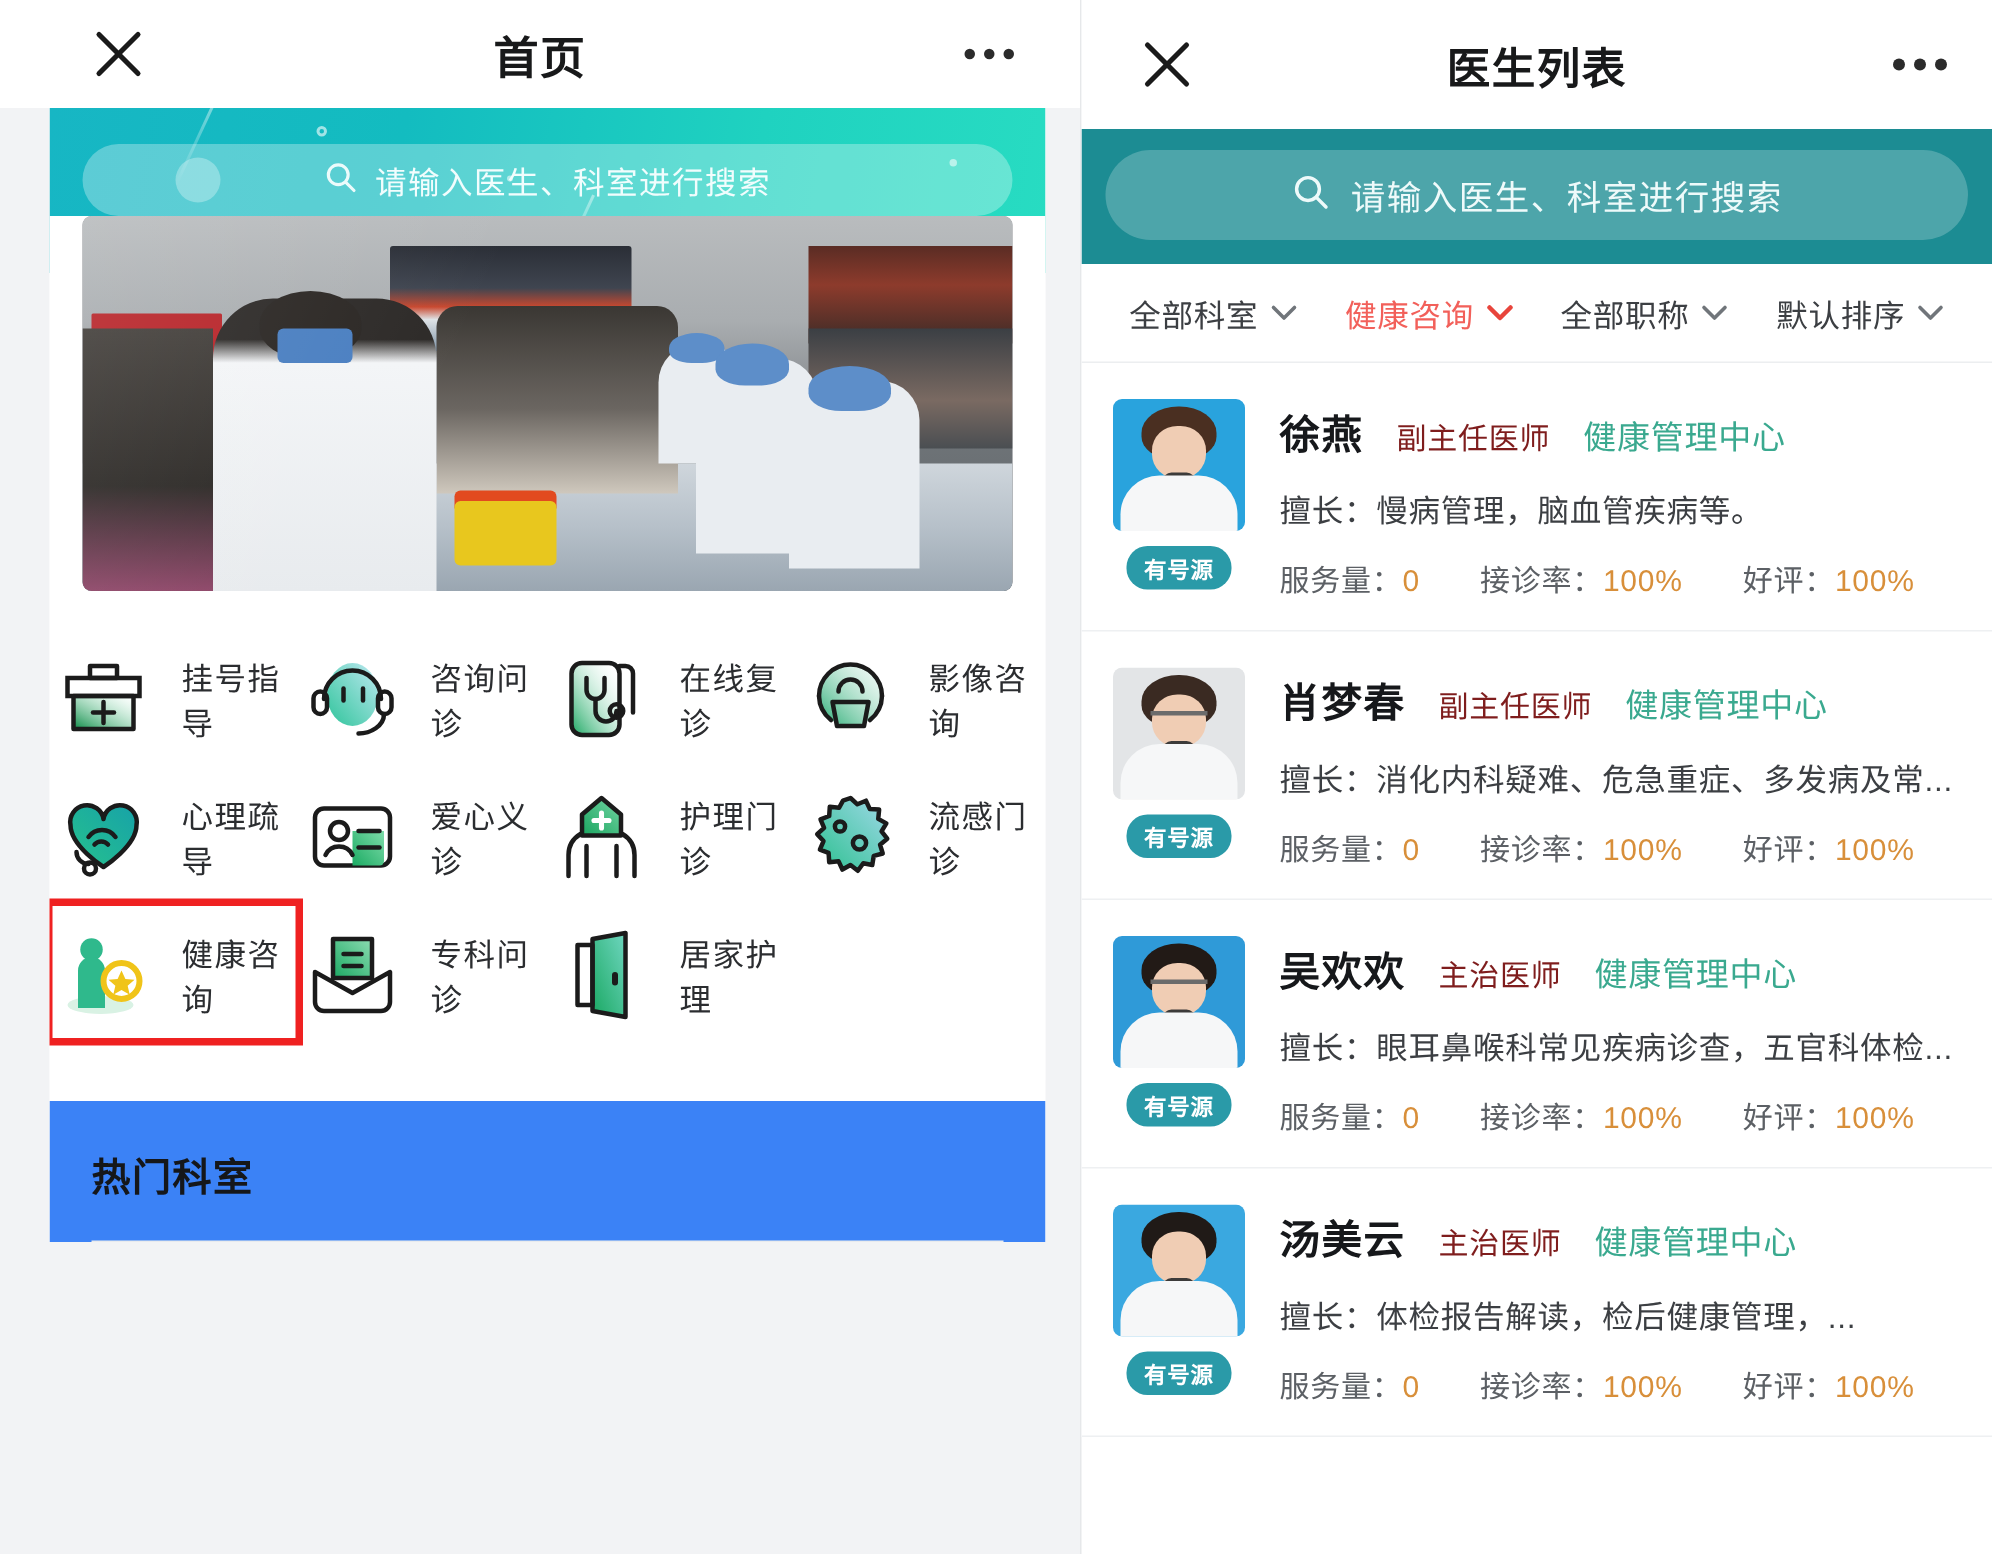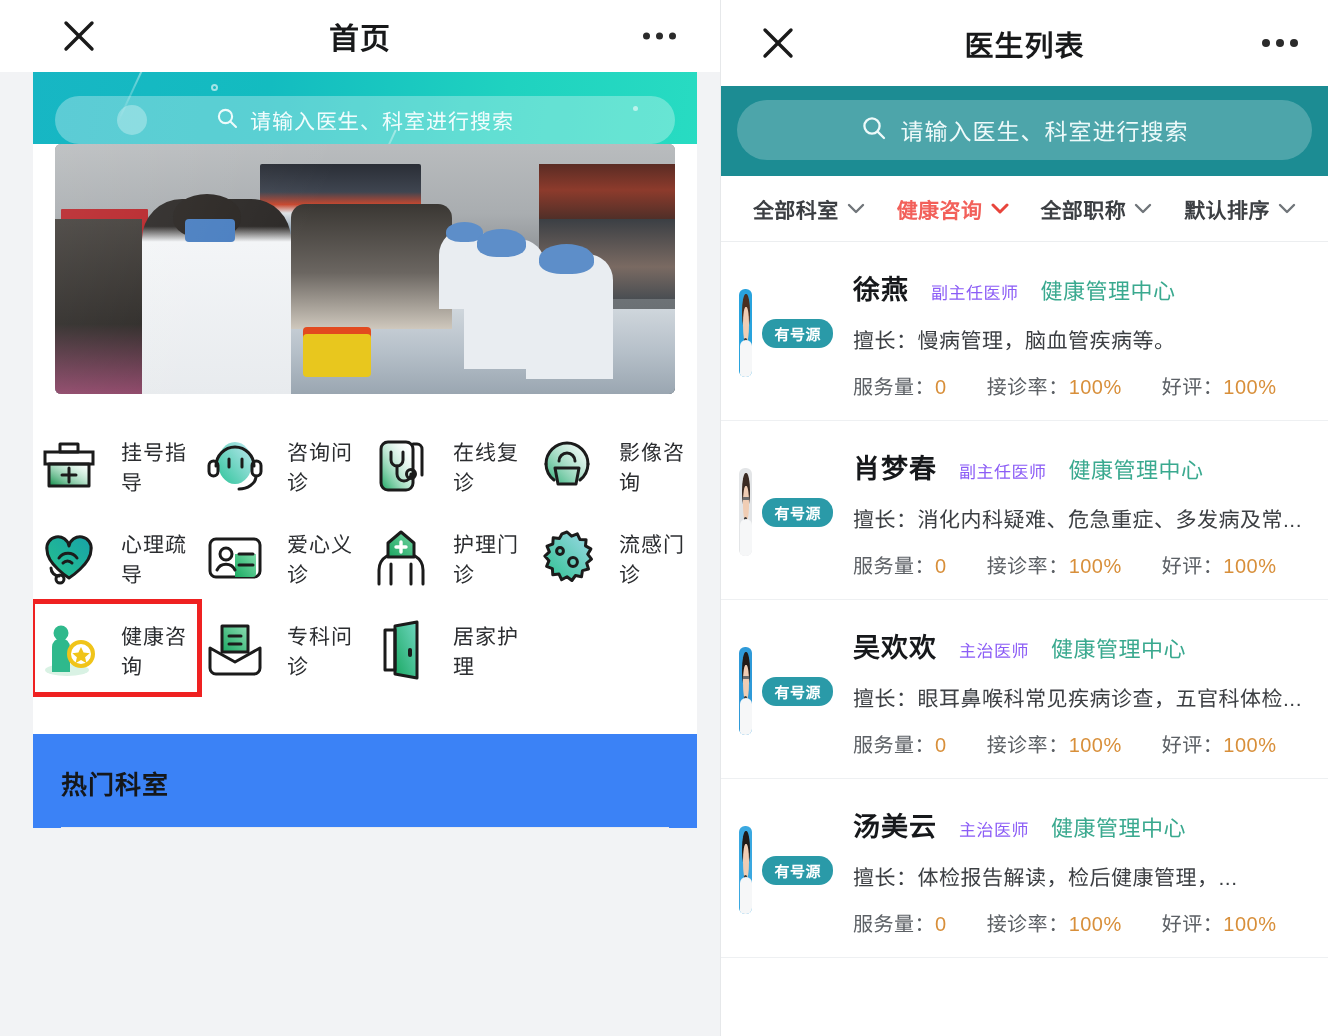--- a/index.html
+++ b/index.html
@@ -198,52 +198,51 @@
   .search-band .sph { font-size:23px; color:#eefafa; letter-spacing:1px; font-weight:500; }
 
   .filter-bar {
     display:flex; align-items:center; height:66px;
     padding:0 16px; background:#fff;
     border-bottom:1px solid #eceef0;
   }
   .filter {
     flex:1; display:flex; align-items:center; justify-content:center; gap:8px;
     cursor:pointer;
-    font-weight:bold;
   }
   .filter .ftext { font-size:21px; color:#3c3f43; letter-spacing:.5px; }
   .filter.active .ftext { color:#f2605a; }
   .chev { width:18px; height:11px; display:block; }
 
   .doc-list { background:#fff; }
   .doc-row {
     display:flex; padding:24px 18px 20px 18px; gap:20px;
     border-bottom:1px solid #eef0f2; cursor:pointer;
   }
-  .doc-left { width:94px; flex-shrink:0; display:flex; flex-direction:row; align-items:center; gap:10px; }
+  .doc-left { width:94px; flex-shrink:0; display:flex; flex-direction:column; align-items:center; gap:10px; }
   .avatar {
     width:88px; height:88px; border-radius:6px; overflow:hidden; position:relative;
   }
   .avatar .a-bg { position:absolute; inset:0; }
   .avatar .a-hair { position:absolute; left:22%; top:6%; width:56%; height:40%; border-radius:50% 50% 42% 42%; }
   .avatar .a-face { position:absolute; left:29%; top:20%; width:42%; height:40%; border-radius:46%; background:#f0cdb4; }
   .avatar .a-coat { position:absolute; left:6%; bottom:0; width:88%; height:42%; background:#f6f7f8; border-radius:26px 26px 0 0; }
   .avatar .a-neck { position:absolute; left:38%; bottom:22%; width:24%; height:22%; background:#3c3b3a; border-radius:6px;}
   .avatar .a-glass {
     position:absolute; left:28%; top:33%; width:44%; height:9%;
     border-top:3px solid #6b6b6b; box-sizing:border-box;
   }
   .badge {
     background:#2a9aa8; color:#ffffff; font-size:15px; font-weight:600;
     border-radius:14px; padding:4px 12px; letter-spacing:.5px; white-space:nowrap;
   }
   .doc-main { flex:1; min-width:0; display:flex; flex-direction:column; gap:17px; padding-top:2px; }
   .doc-headline { display:flex; align-items:baseline; gap:22px; white-space:nowrap; }
   .doc-name { font-size:27px; font-weight:700; color:#16181b; letter-spacing:1px; }
-  .doc-title { font-size:17px; color:#8b5cf6; letter-spacing:.5px; }
+  .doc-title { font-size:20px; color:#7f1d1d; letter-spacing:.5px; }
   .doc-dept  { font-size:22px; color:#3aa98f; letter-spacing:.5px; }
   .doc-spec {
     font-size:21px; color:#3c3f43; letter-spacing:.5px;
     white-space:nowrap; overflow:hidden; text-overflow:ellipsis;
   }
   .doc-stats { display:flex; gap:40px; font-size:20px; color:#5c6065; letter-spacing:.5px; }
   .stat { white-space:nowrap; }
   .stat b { font-weight:400; color:#d88f3a; }
 </style>
 </head>

